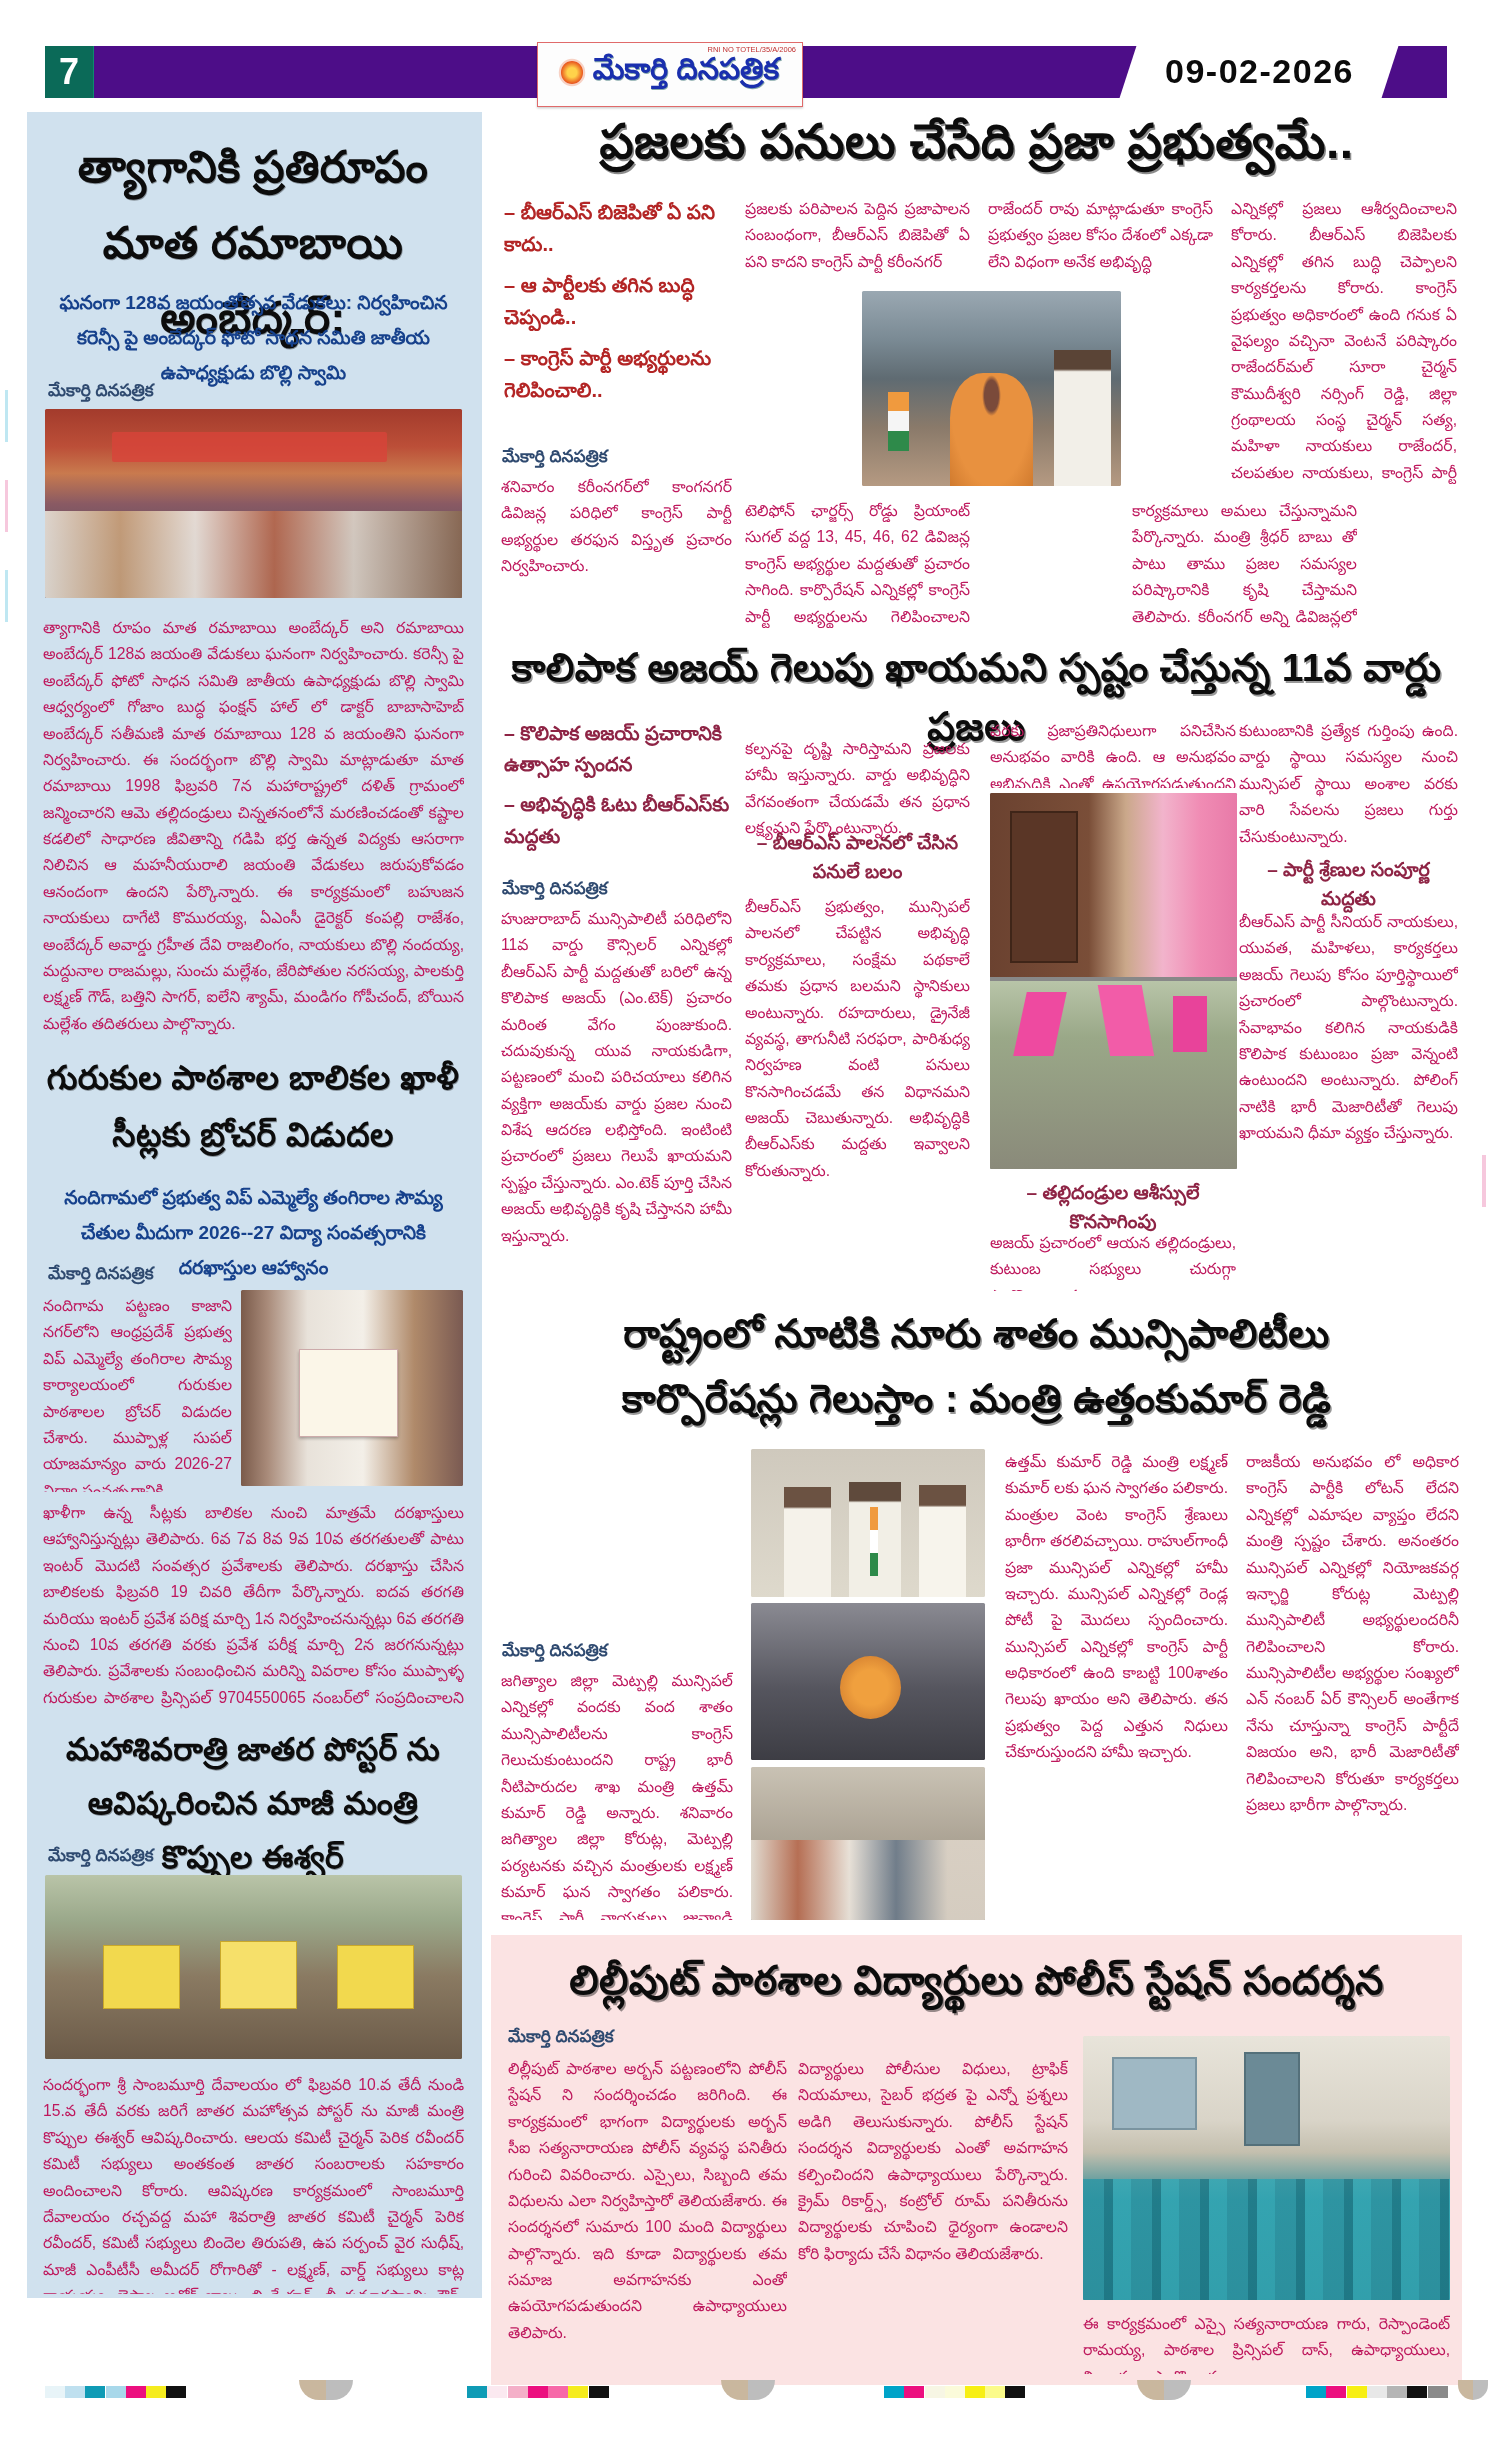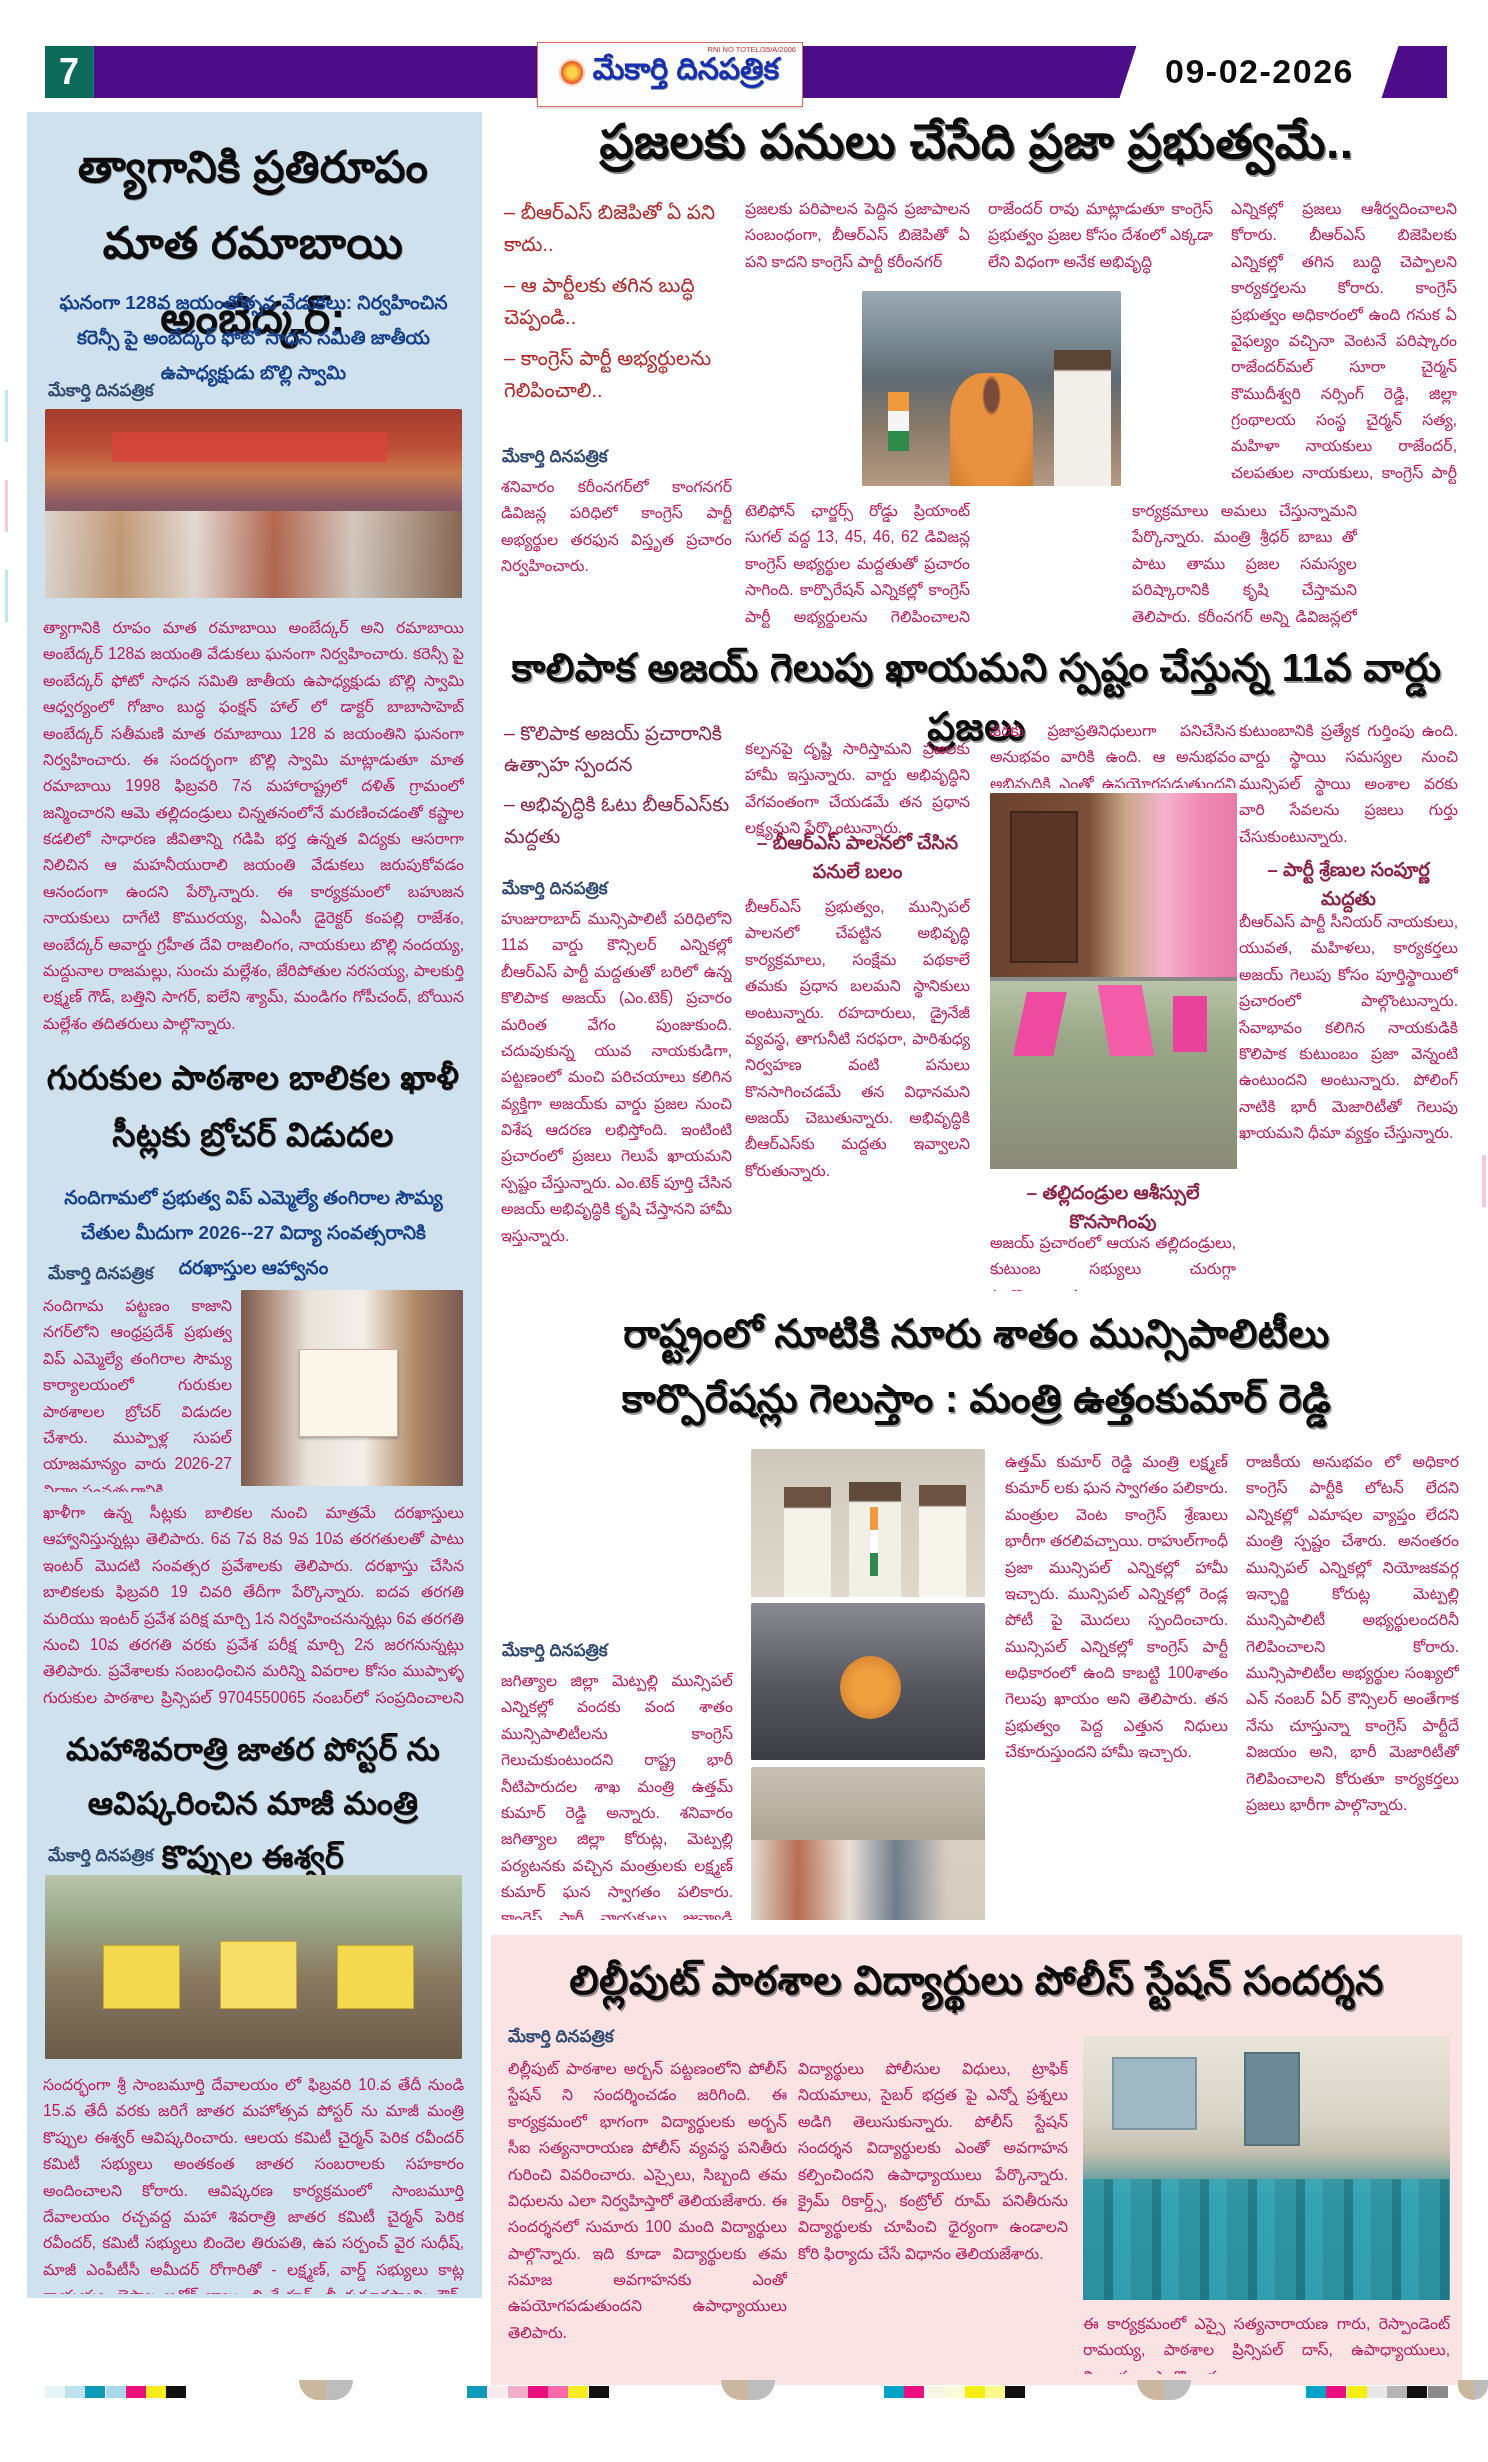--- a/index.html
+++ b/index.html
@@ -4,21 +4,21 @@
 <style>
   html,body{margin:0;padding:0}
   body{width:1488px;height:2462px;position:relative;background:#ffffff;
        font-family:"Liberation Sans",sans-serif;color:#222;overflow:hidden}
   .abs{position:absolute}
   .hl{font-weight:bold;color:#0c0c0c;text-align:center;line-height:1.72;letter-spacing:0.4px;
       text-shadow:0.7px 0.7px 0 rgba(0,0,0,.35)}
   .sub{font-weight:bold;color:#16418c;text-align:center;line-height:1.85}
   .byl{font-weight:bold;color:#2f4a70;font-size:17px}
   .bodytxt{font-size:15.7px;line-height:1.68;color:#be185d;text-align:justify;overflow:hidden}
-  .bul{font-weight:normal;overflow:hidden;line-height:1.6}
+  .bul{font-weight:bold;overflow:hidden;line-height:1.6}
   .bulred{color:#b32525;font-size:20px}
   .bulmar{color:#8e2445;font-size:19.5px}
   .bulblue{color:#1a3a9c;font-size:19.5px;text-align:center}
   .mh{color:#8e2445;font-weight:bold;text-align:center;font-size:19px;line-height:1.5}
   .photo{position:absolute;overflow:hidden;border-radius:1.5px}
   .panel{position:absolute}
   .sq{position:absolute;top:2386px;height:12px;width:20px}
   .blob{position:absolute;top:2380px;height:19.5px;width:54px;border-radius:0 0 22.5px 22.5px;
         background:linear-gradient(90deg,#c9b79e 50%,#bdbdbd 50%)}
   .tick{position:absolute;width:3.7px}

